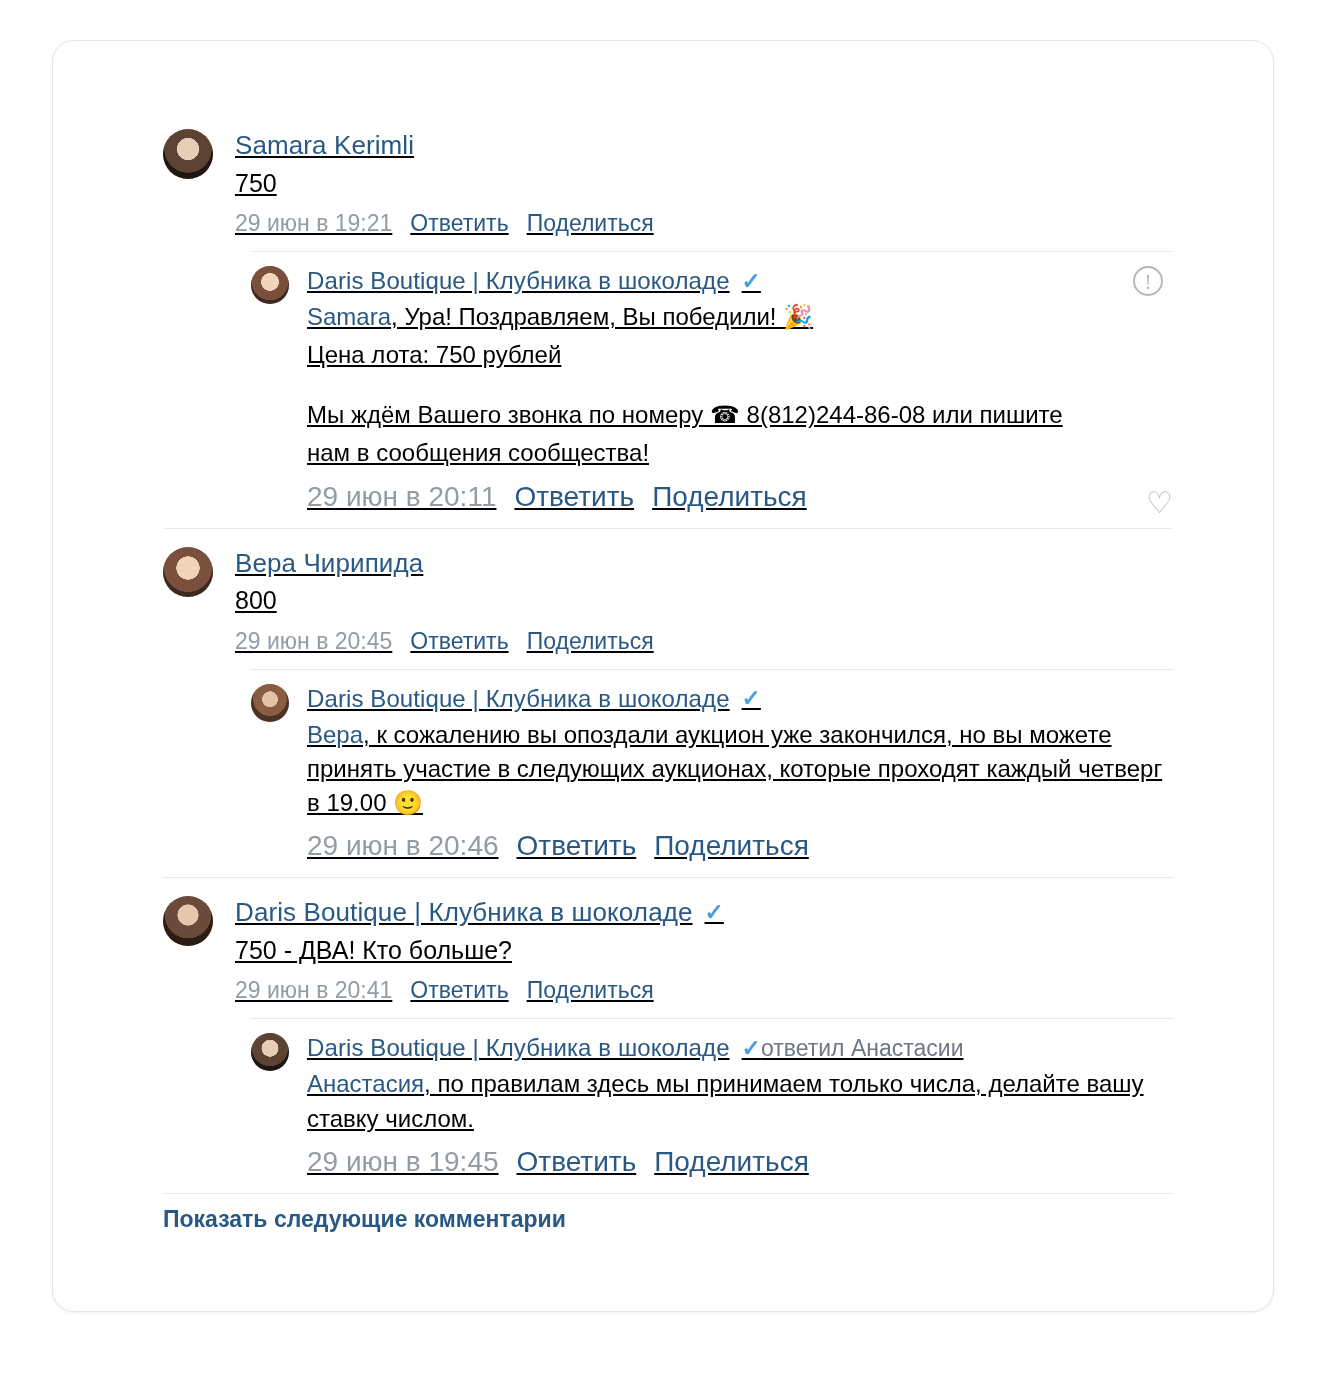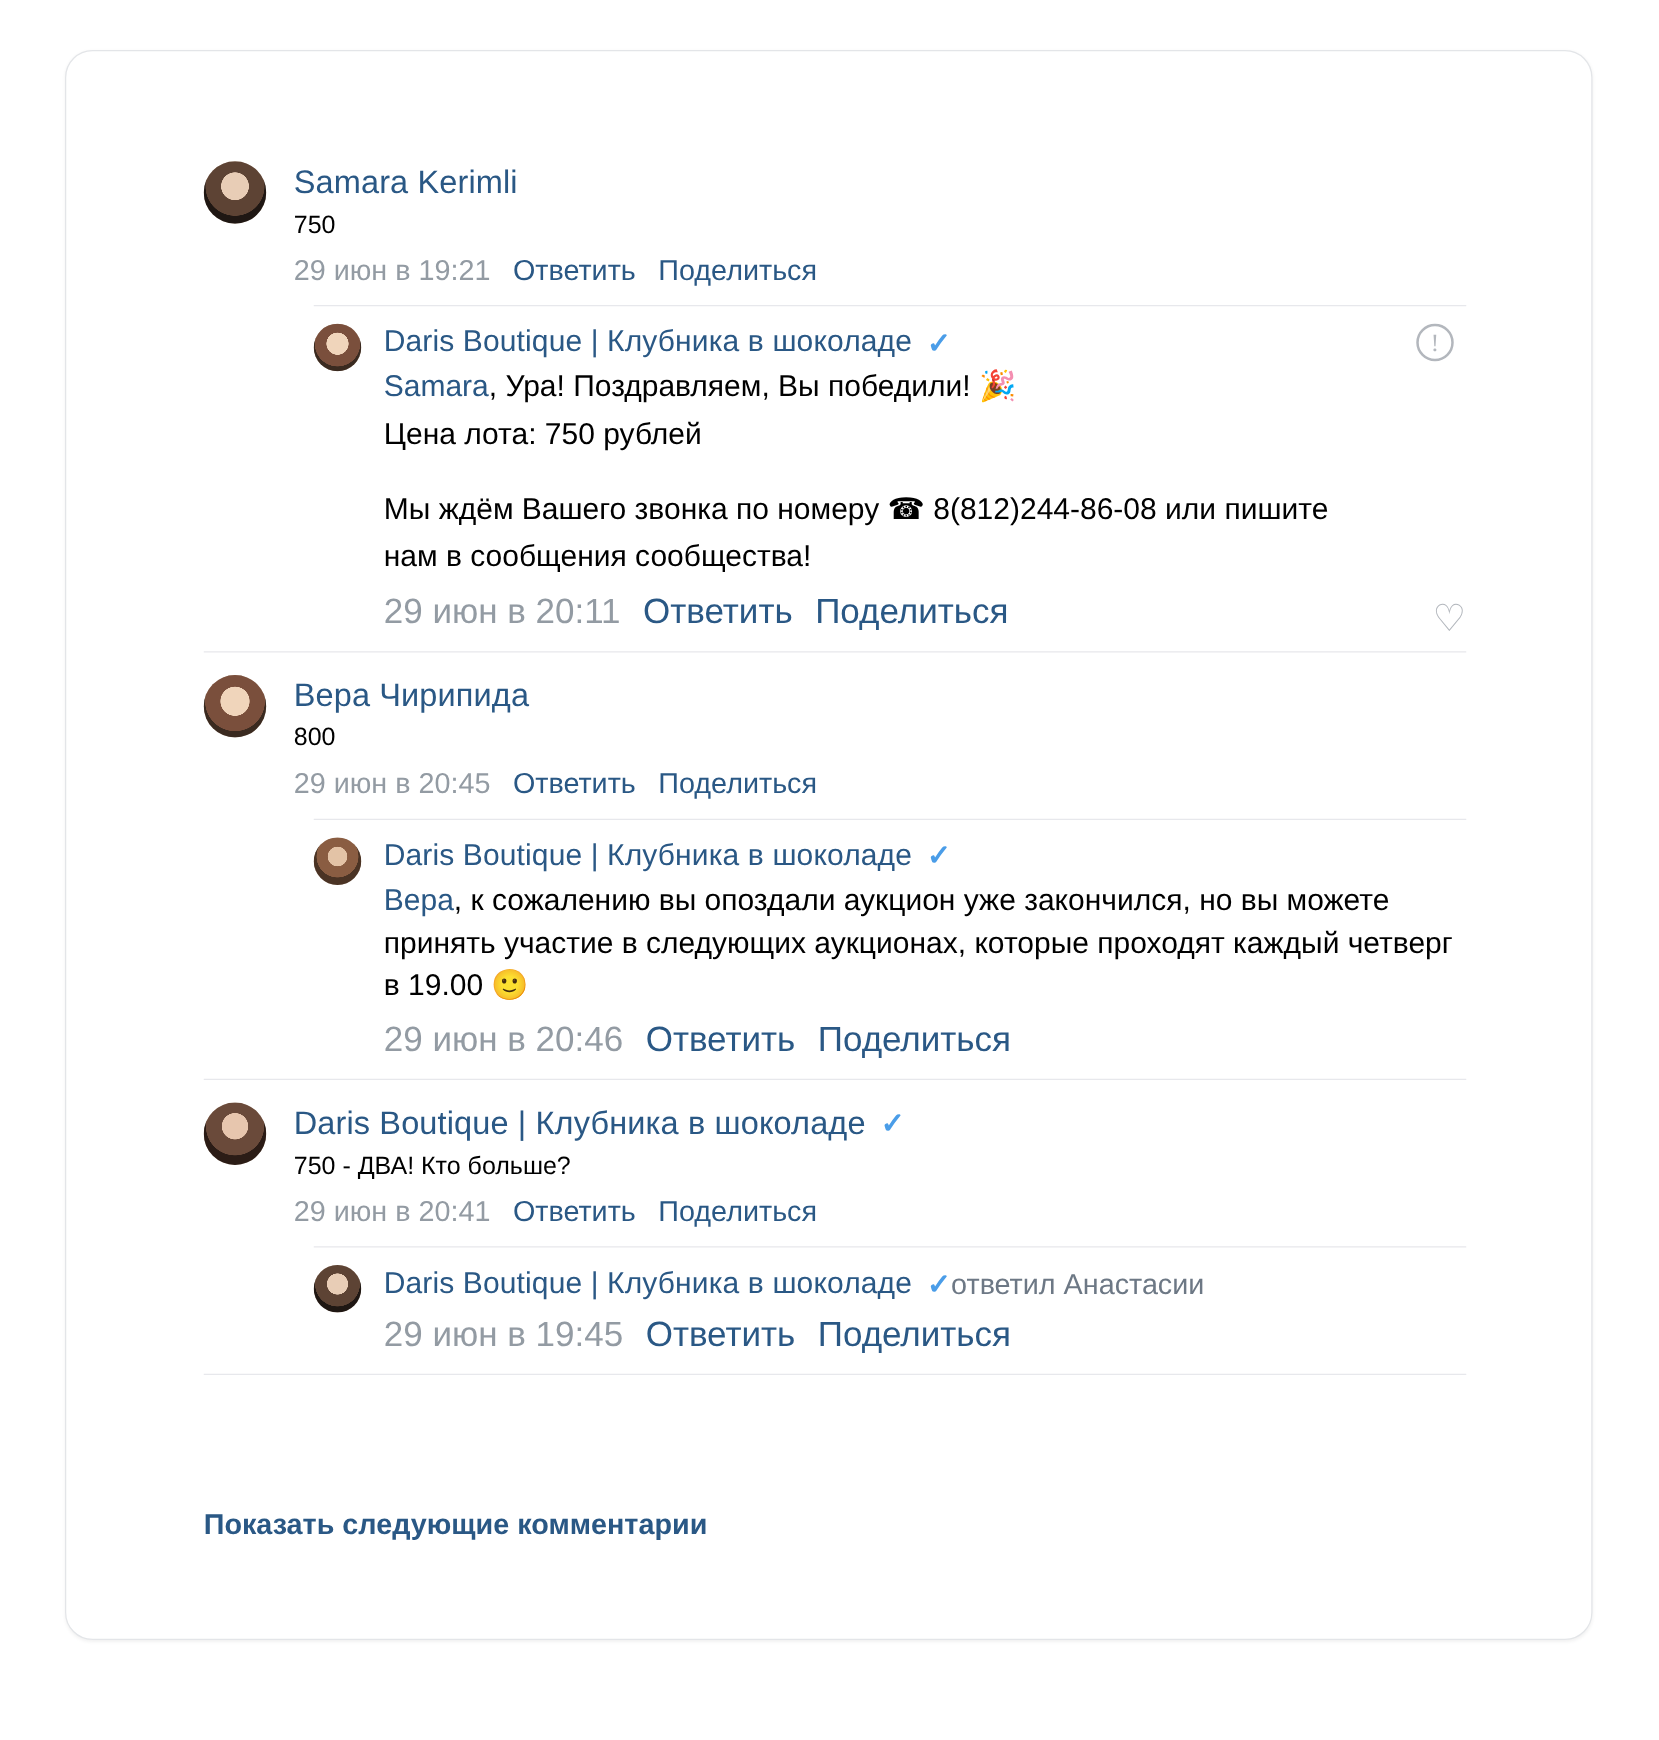--- a/index.html
+++ b/index.html
@@ -30,20 +30,21 @@
     border: 1px solid #e3e5e8;
     border-radius: 22px;
     box-shadow: 0 1px 3px rgba(0,0,0,0.06);
     box-sizing: border-box;
   }
   .comments {
     position: absolute;
     left: 110px;
     top: 70px;
     width: 1010px;
+    text-decoration: underline;
   }
 
   
   .comment {
     display: flex;
     align-items: flex-start;
     padding: 14px 0 12px 0;
   }
   .comment.toplevel {
     padding-top: 18px;
@@ -112,21 +113,21 @@
     color: #4a9de8;
     font-size: 23px;
     line-height: 1;
     font-weight: bold;
   }
   .replied-to {
     color: #6d7885;
     font-size: 23px;
   }
   .text {
-    font-size: 20px;
+    font-size: 25px;
     line-height: 1.42;
     color: #000000;
     margin-top: 4px;
     word-wrap: break-word;
   }
   .text.sub {
     font-size: 24px;
   }
   .mention {
     color: #2a5885;
@@ -330,20 +331,23 @@
         <div class="reply-block">
           <div class="avatar small v2">
               <div class="hair"></div>
             </div>
           <div class="body">
             <div class="name-row">
               <span class="author sub">Daris Boutique | Клубника в шоколаде</span>
               <span class="verified">✓</span>
               <span class="replied-to">ответил Анастасии</span>
             </div>
+            <div class="text sub">
+              <span class="mention">Анастасия</span><span>, по правилам здесь мы принимаем только числа, делайте вашу ставку числом.</span>
+            </div>
             <div class="meta sub">
               <span class="time">29 июн в 19:45</span>
               <span class="action">Ответить</span>
               <span class="action">Поделиться</span>
             </div>
           </div>
         </div>
       </div>
 
       <div class="divider"></div>

